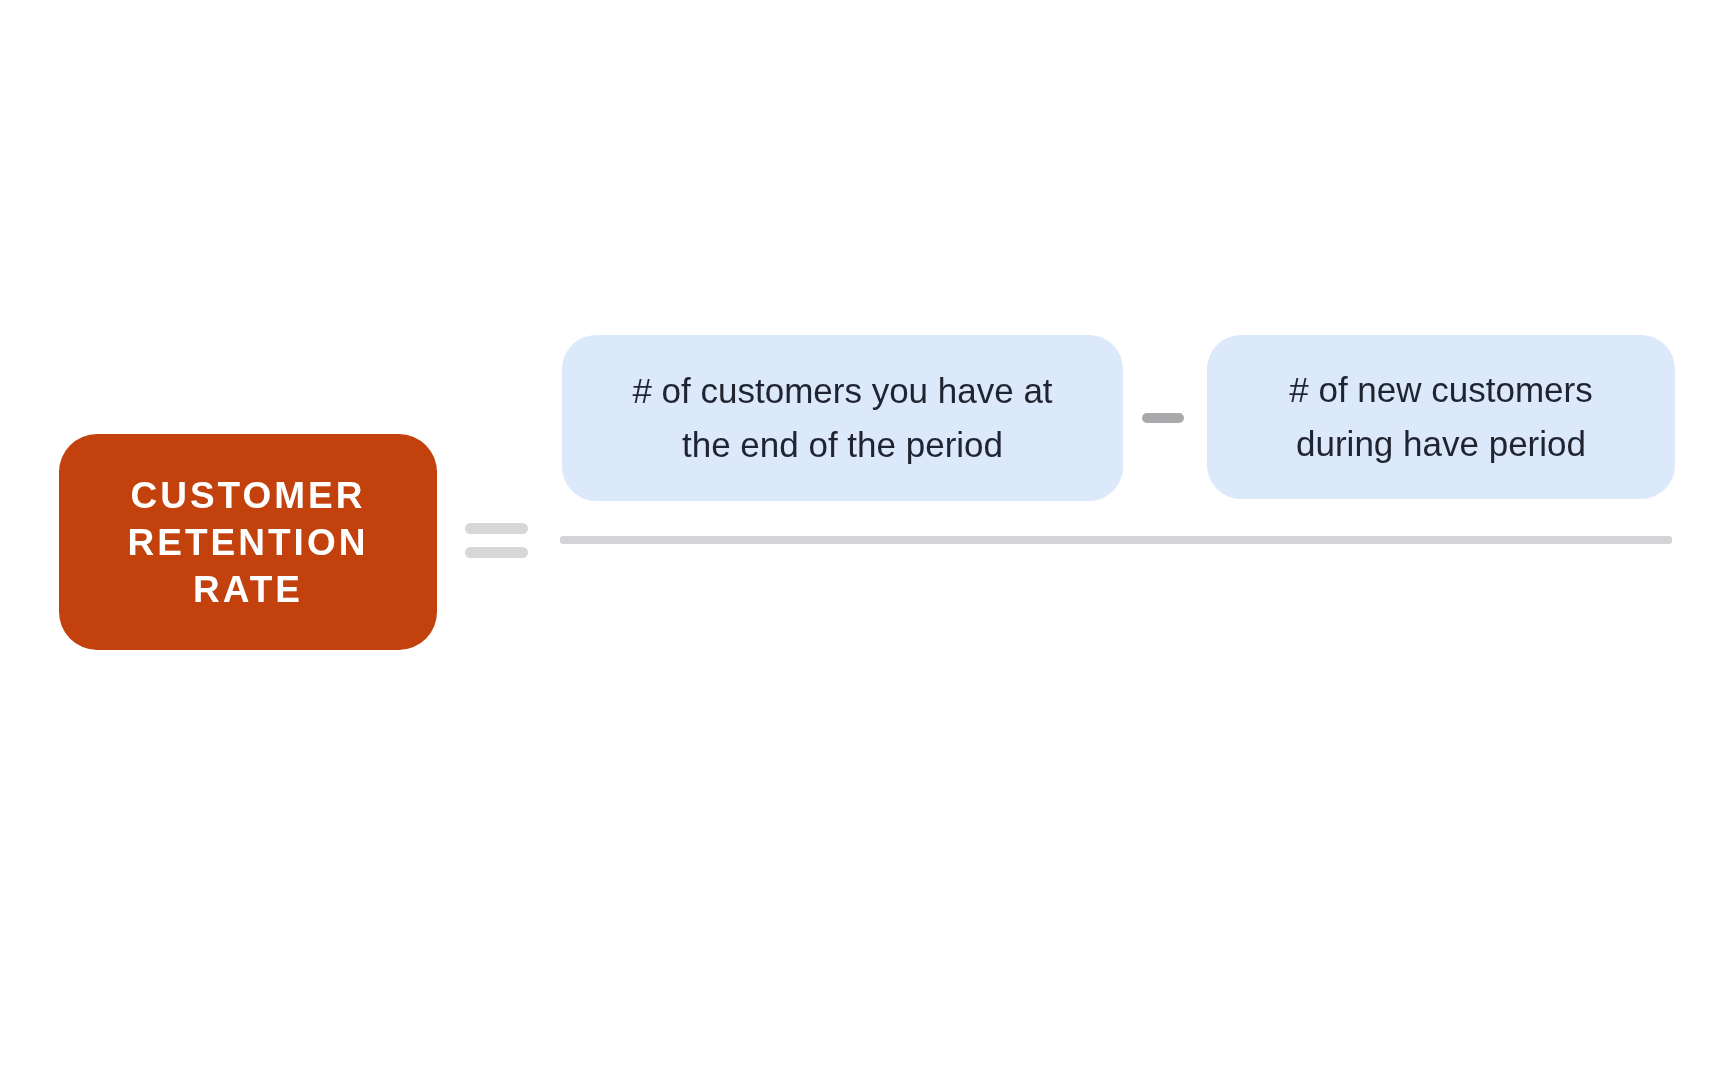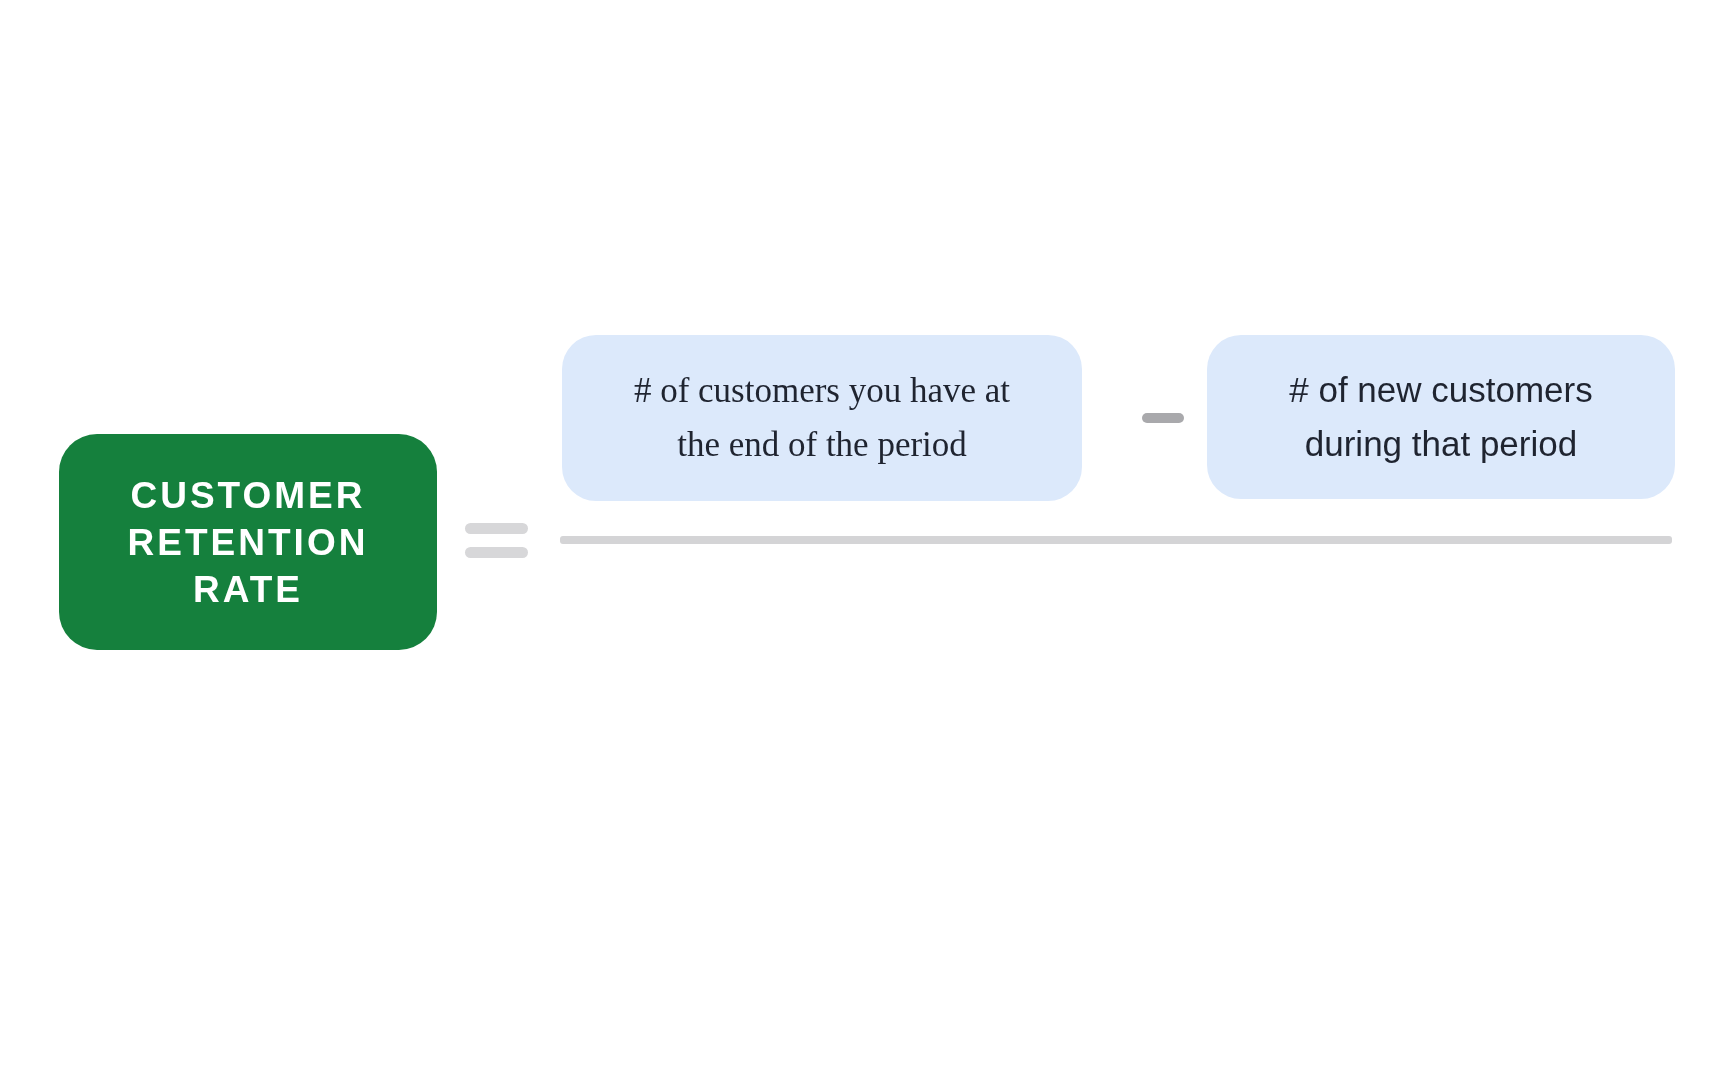--- a/index.html
+++ b/index.html
@@ -18,21 +18,21 @@
     position: absolute;
     inset: 0;
   }
   
   .metric-card {
     position: absolute;
     left: 59px;
     top: 434px;
     width: 378px;
     height: 216px;
-    background: #15803d;
+    background: #c2410c;
     border-radius: 38px;
     display: flex;
     align-items: center;
     justify-content: center;
   }
   .metric-label {
     color: #FFFFFF;
     font-size: 37px;
     font-weight: 700;
     letter-spacing: 3px;
@@ -69,23 +69,22 @@
     color: #1F2430;
     font-size: 35px;
     font-weight: 400;
     line-height: 54px;
     text-align: center;
     white-space: pre-line;
   }
   #term-end {
     left: 562px;
     top: 335px;
-    width: 520px;
+    width: 561px;
     height: 166px;
-    font-family: Liberation Serif, serif;
   }
   #term-new {
     left: 1207px;
     top: 335px;
     width: 468px;
     height: 164px;
   }
   #term-start {
     left: 842px;
     top: 582px;
@@ -131,19 +130,19 @@
 
   <div class="term" id="term-end">
     <div class="term-label"># of customers you have at
 the end of the period</div>
   </div>
 
   <div class="minus"></div>
 
   <div class="term" id="term-new">
     <div class="term-label"># of new customers
-during that period</div>
+during have period</div>
   </div>
 
   <div class="divider"></div>
 
 
 </div>
 
 </body></html>

